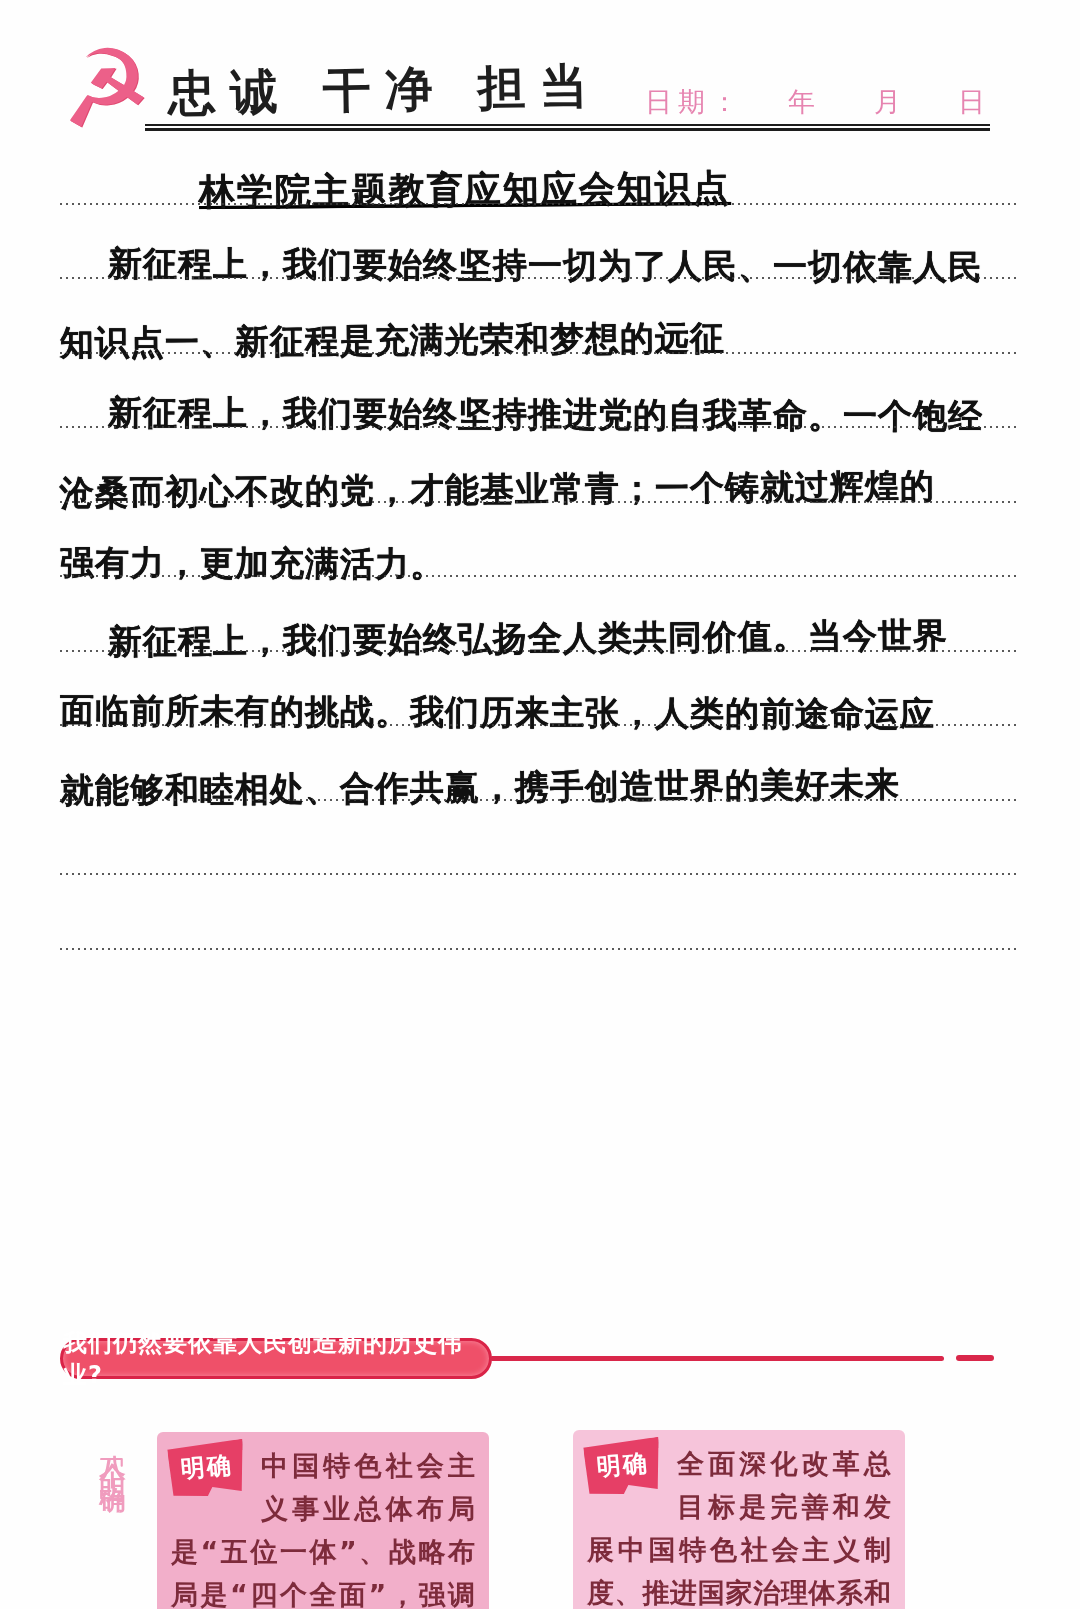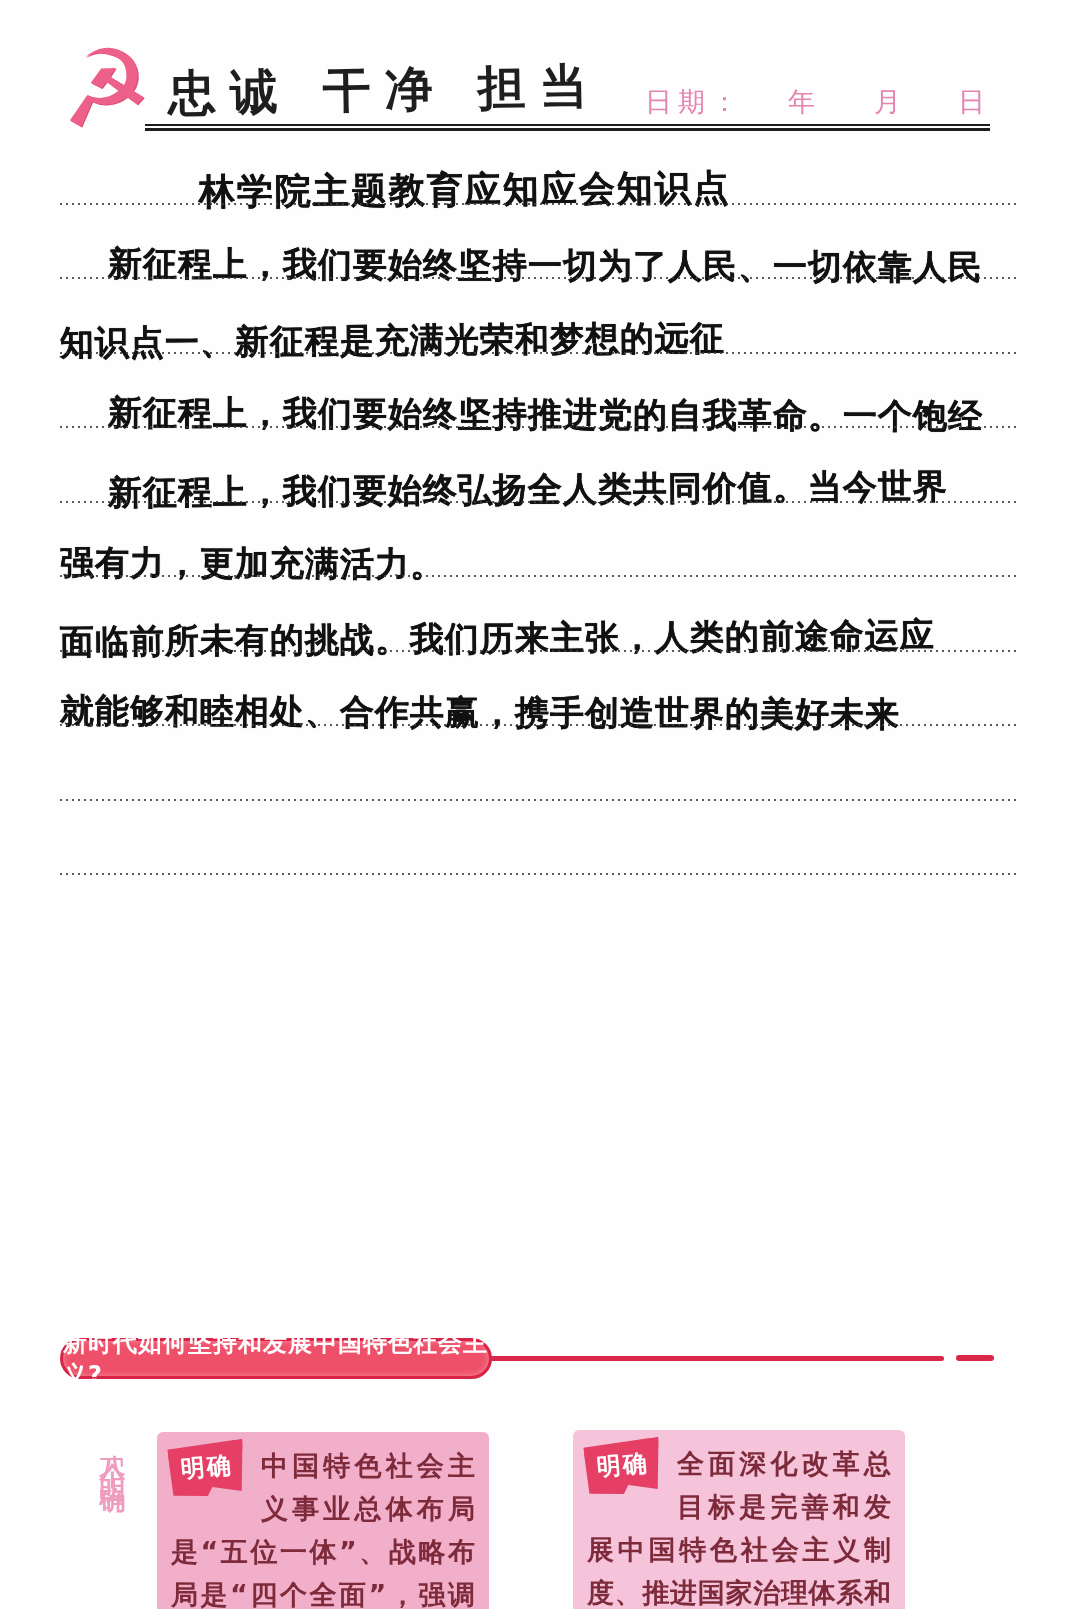--- a/index.html
+++ b/index.html
@@ -40,21 +40,21 @@
     background-image:repeating-linear-gradient(90deg,#3c3c3c 0 2px,transparent 2px 6px);
     opacity:.85;
   }
   .hw {
     font-weight:700; font-size:34px; color:#111;
     letter-spacing:1px; line-height:1; margin-bottom:-3px;
     white-space:nowrap; text-shadow:0 0 .7px #000;
   }
   .row:nth-child(odd)  .hw { transform:rotate(-0.45deg); }
   .row:nth-child(even) .hw { transform:rotate(0.25deg); }
-  .row-title { justify-content:center; padding-right:150px; }
+  .row-title { justify-content:center; padding-right:150px;text-decoration:underline; }
   .row-title .hw { font-size:36px; letter-spacing:2px; }
   .row-indent { padding-left:48px; }
 
   
   .banner-pill {
     position:absolute; left:60px; top:1338px; width:432px; height:41px;
     background:#ef5069; border:3px solid #d92347; border-radius:22px;
     display:flex; align-items:center; justify-content:center;
     color:#fff; font-size:24px; font-weight:700; letter-spacing:1px;
     box-shadow:inset 0 0 6px #f98ca0;
@@ -109,37 +109,40 @@
       </div>
     <div class="row row-indent">
         <span class="hw">新征程上，我们要始终坚持一切为了人民、一切依靠人民</span>
       </div>
     <div class="row">
         <span class="hw">知识点一、新征程是充满光荣和梦想的远征</span>
       </div>
     <div class="row row-indent">
         <span class="hw">新征程上，我们要始终坚持推进党的自我革命。一个饱经</span>
       </div>
-    <div class="row row-indent">
-        <span class="hw">新征程上，我们要始终弘扬全人类共同价值。当今世界</span>
+    <div class="row">
+        <span class="hw">沧桑而初心不改的党，才能基业常青；一个铸就过辉煌的</span>
       </div>
     <div class="row">
         <span class="hw">强有力，更加充满活力。</span>
+      </div>
+    <div class="row row-indent">
+        <span class="hw">新征程上，我们要始终弘扬全人类共同价值。当今世界</span>
       </div>
     <div class="row">
         <span class="hw">面临前所未有的挑战。我们历来主张，人类的前途命运应</span>
       </div>
     <div class="row">
         <span class="hw">就能够和睦相处、合作共赢，携手创造世界的美好未来</span>
       </div>
     <div class="row"></div>
     <div class="row"></div>
   </div>
 
-  <div class="banner-pill">新时代如何坚持和发展中国特色社会主义?</div>
+  <div class="banner-pill">我们仍然要依靠人民创造新的历史伟业?</div>
   <div class="banner-line"></div>
   <div class="banner-dash"></div>
 
   <div class="side-label">八个「明确」</div>
 
   <div class="card card-left">
     <span class="badge">明确</span>
     <span class="card-text">中国特色社会主义事业总体布局是“五位一体”、战略布局是“四个全面”，强调坚定道路自信、理论自信、制度自信、文化自信</span>
   </div>
 

